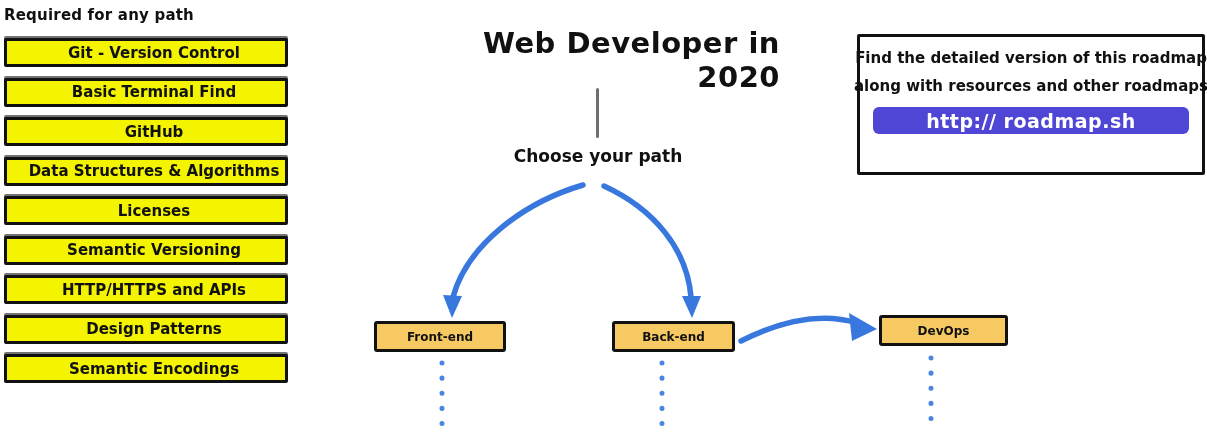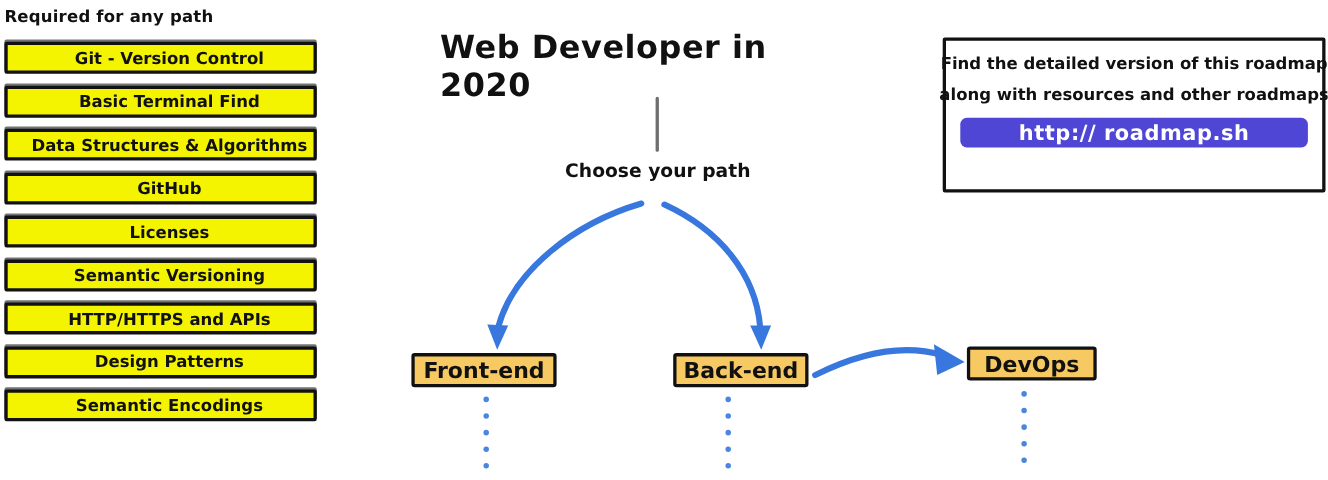--- a/index.html
+++ b/index.html
@@ -26,44 +26,44 @@
     width:284px;height:29px;margin-bottom:10.5px;
     background:var(--yellow);
     border:3px solid var(--ink);border-radius:2px;
     display:flex;align-items:center;justify-content:center;
     font-size:15px;font-weight:700;cursor:pointer;
     box-shadow:0 -2px 0 rgba(0,0,0,.55);
     padding-left:16px;
   }
   
   .main-title{
-    position:absolute;left:400px;top:26px;width:360px;text-align:left;
+    position:absolute;left:420px;top:26px;width:360px;text-align:right;
     font-size:29px;font-weight:800;letter-spacing:.5px;z-index:2;
   }
   .title-stem{
     position:absolute;left:596px;top:88px;width:3px;height:50px;
     background:var(--line-gray);border-radius:2px;z-index:2;
   }
   .choose-label{
     position:absolute;left:478px;top:146px;width:240px;text-align:center;
     font-size:17px;font-weight:700;z-index:2;
   }
   .flow-svg{position:absolute;left:0;top:0;width:1207px;height:436px;z-index:1;pointer-events:none;}
   .flow-svg .arrow{fill:none;stroke:var(--arrow-blue);stroke-width:5.5;stroke-linecap:round;}
   .flow-svg .head{fill:var(--arrow-blue);stroke:none;}
   .flow-svg .dots{fill:none;stroke:var(--dot-blue);stroke-width:5;stroke-linecap:round;stroke-dasharray:0.1 15;}
   .path-node{
     position:absolute;height:31px;z-index:3;
     background:var(--amber);border:3px solid var(--ink);border-radius:3px;
     display:flex;align-items:center;justify-content:center;
-    font-size:20px;font-weight:700;cursor:pointer;
+    font-size:12px;font-weight:700;cursor:pointer;
   }
   .node-frontend{left:374px;top:321px;width:132px;}
   .node-backend{left:612px;top:321px;width:123px;}
-  .node-devops{left:879px;top:315px;width:118px;}
+  .node-devops{left:879px;top:315px;width:129px;}
   
   .info-box{
     position:absolute;left:857px;top:34px;width:348px;height:141px;z-index:2;
     background:#ffffff;border:3px solid var(--ink);border-radius:2px;
     display:flex;flex-direction:column;align-items:center;
     padding:14px 16px 4px 16px;
   }
   .info-line{font-size:15px;font-weight:600;line-height:1.0;white-space:nowrap;}
   .info-line + .info-line{margin-top:13px;}
   .info-button{
@@ -73,22 +73,22 @@
     display:flex;align-items:center;justify-content:center;cursor:pointer;
   }
 </style>
 </head>
 <body>
 
 <div class="left-panel">
   <h2 class="left-heading">Required for any path</h2>
   <div class="topic-box">Git - Version Control</div>
   <div class="topic-box">Basic Terminal Find</div>
+  <div class="topic-box">GitHub</div>
   <div class="topic-box">Data Structures &amp; Algorithms</div>
-  <div class="topic-box">GitHub</div>
   <div class="topic-box">Licenses</div>
   <div class="topic-box">Semantic Versioning</div>
   <div class="topic-box">HTTP/HTTPS and APIs</div>
   <div class="topic-box">Design Patterns</div>
   <div class="topic-box">Semantic Encodings</div>
 </div>
 
 <h1 class="main-title">Web Developer in 2020</h1>
 <div class="title-stem"></div>
 <div class="choose-label">Choose your path</div>

